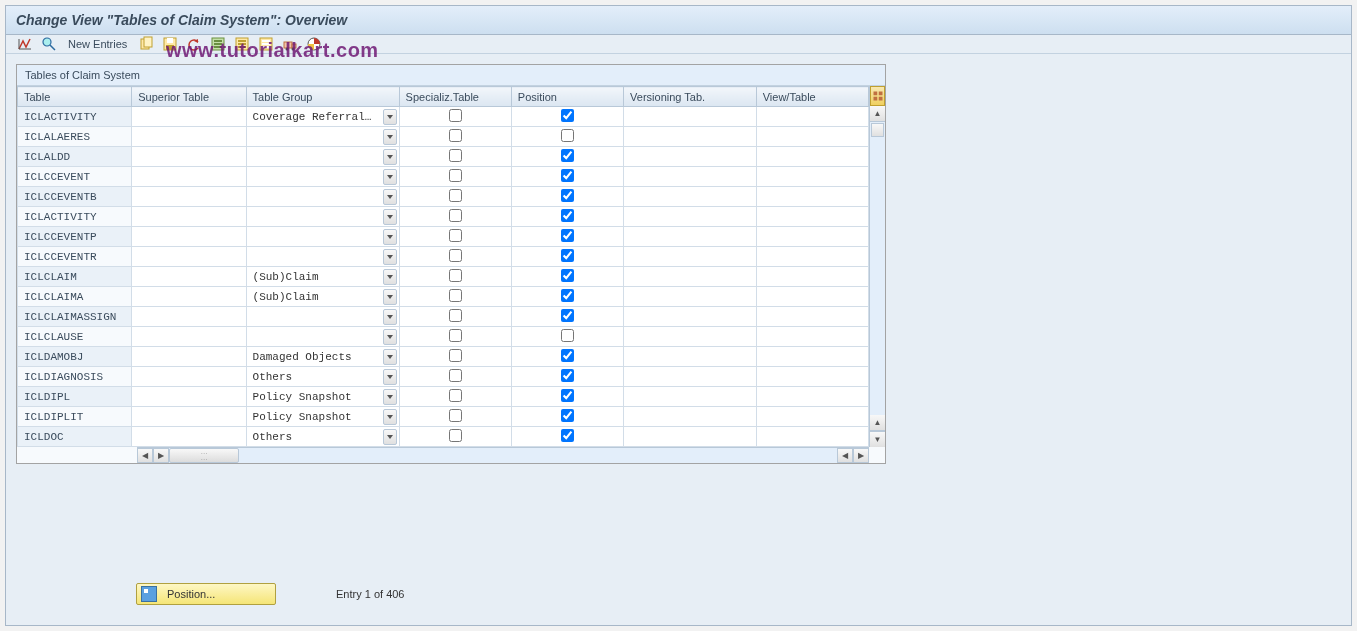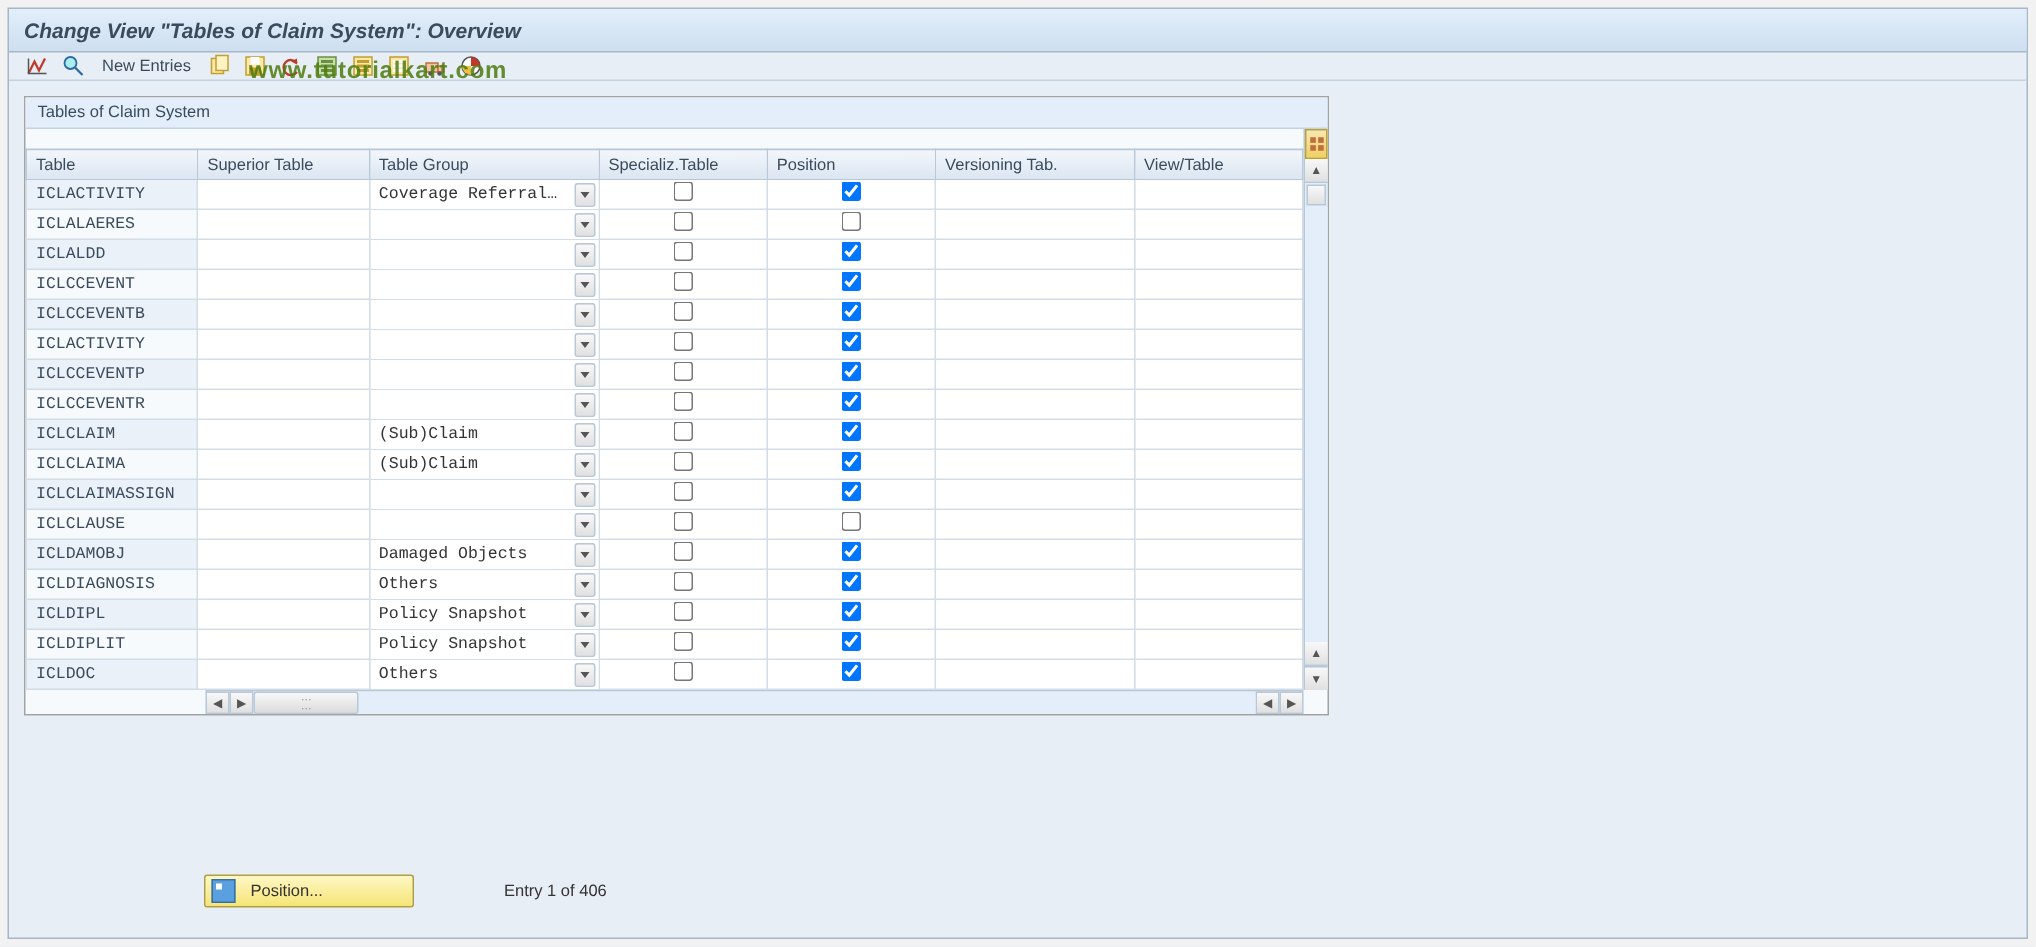--- a/index.html
+++ b/index.html
@@ -48,23 +48,23 @@
   .tb-text {
     font-size: 11px;
     color: #3a4b5c;
     margin: 0 4px;
     cursor: pointer;
   }
   .watermark {
     position: absolute;
     left: 160px;
     top: 4px;
-    font-size: 16px;
+    font-size: 20px;
     font-weight: bold;
-    color: #4d7c0f;
+    color: #701a75;
     opacity: 0.85;
     pointer-events: none;
     letter-spacing: 0.5px;
   }
   
   .table-area {
     margin: 10px;
     border: 1px solid #a3a3a3;
     background: #f7fafd;
     width: 870px;
@@ -74,21 +74,20 @@
     font-size: 11px;
     color: #3a4b5c;
     border-bottom: 1px solid #c3d2e0;
     background: #e3eefa;
   }
   .grid {
     display: flex;
   }
   .grid-body {
     flex: 1;
-    margin-top: 13px;
   }
   table {
     border-collapse: collapse;
     width: 100%;
     table-layout: fixed;
     font-family: "Courier New", monospace;
     font-size: 11px;
   }
   thead th {
     background: linear-gradient(#f2f6fb, #dbe6f1);

